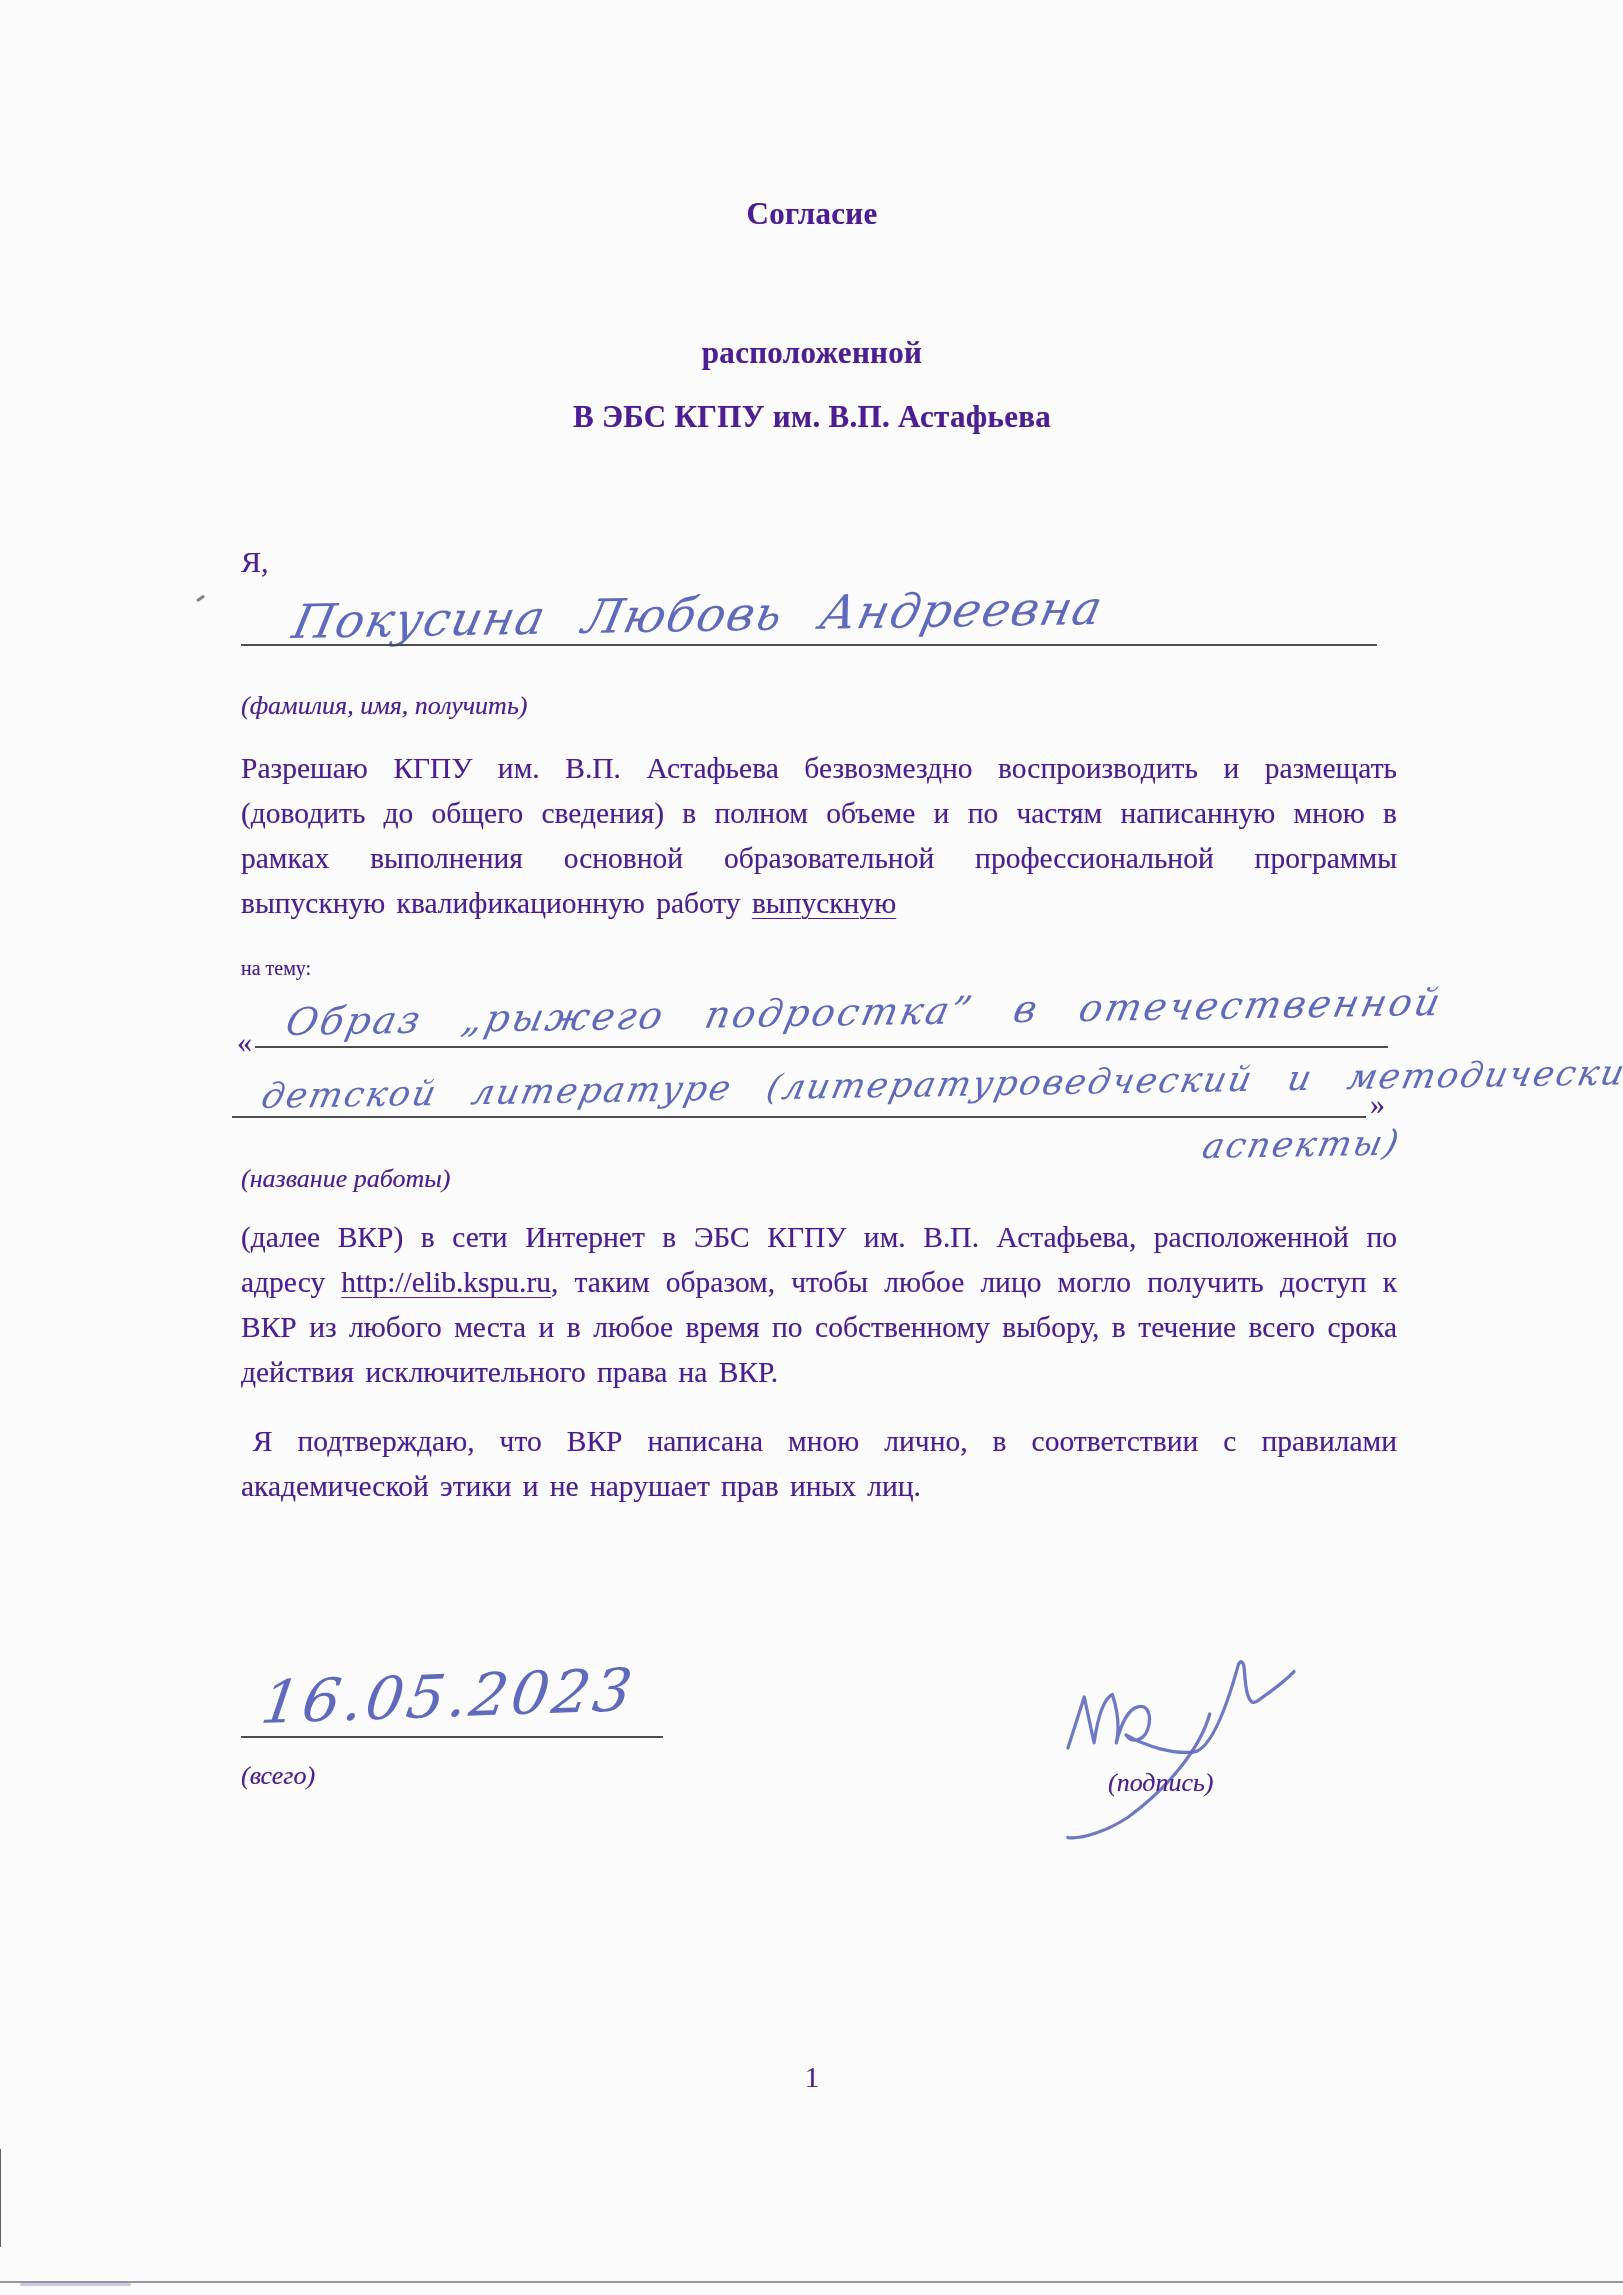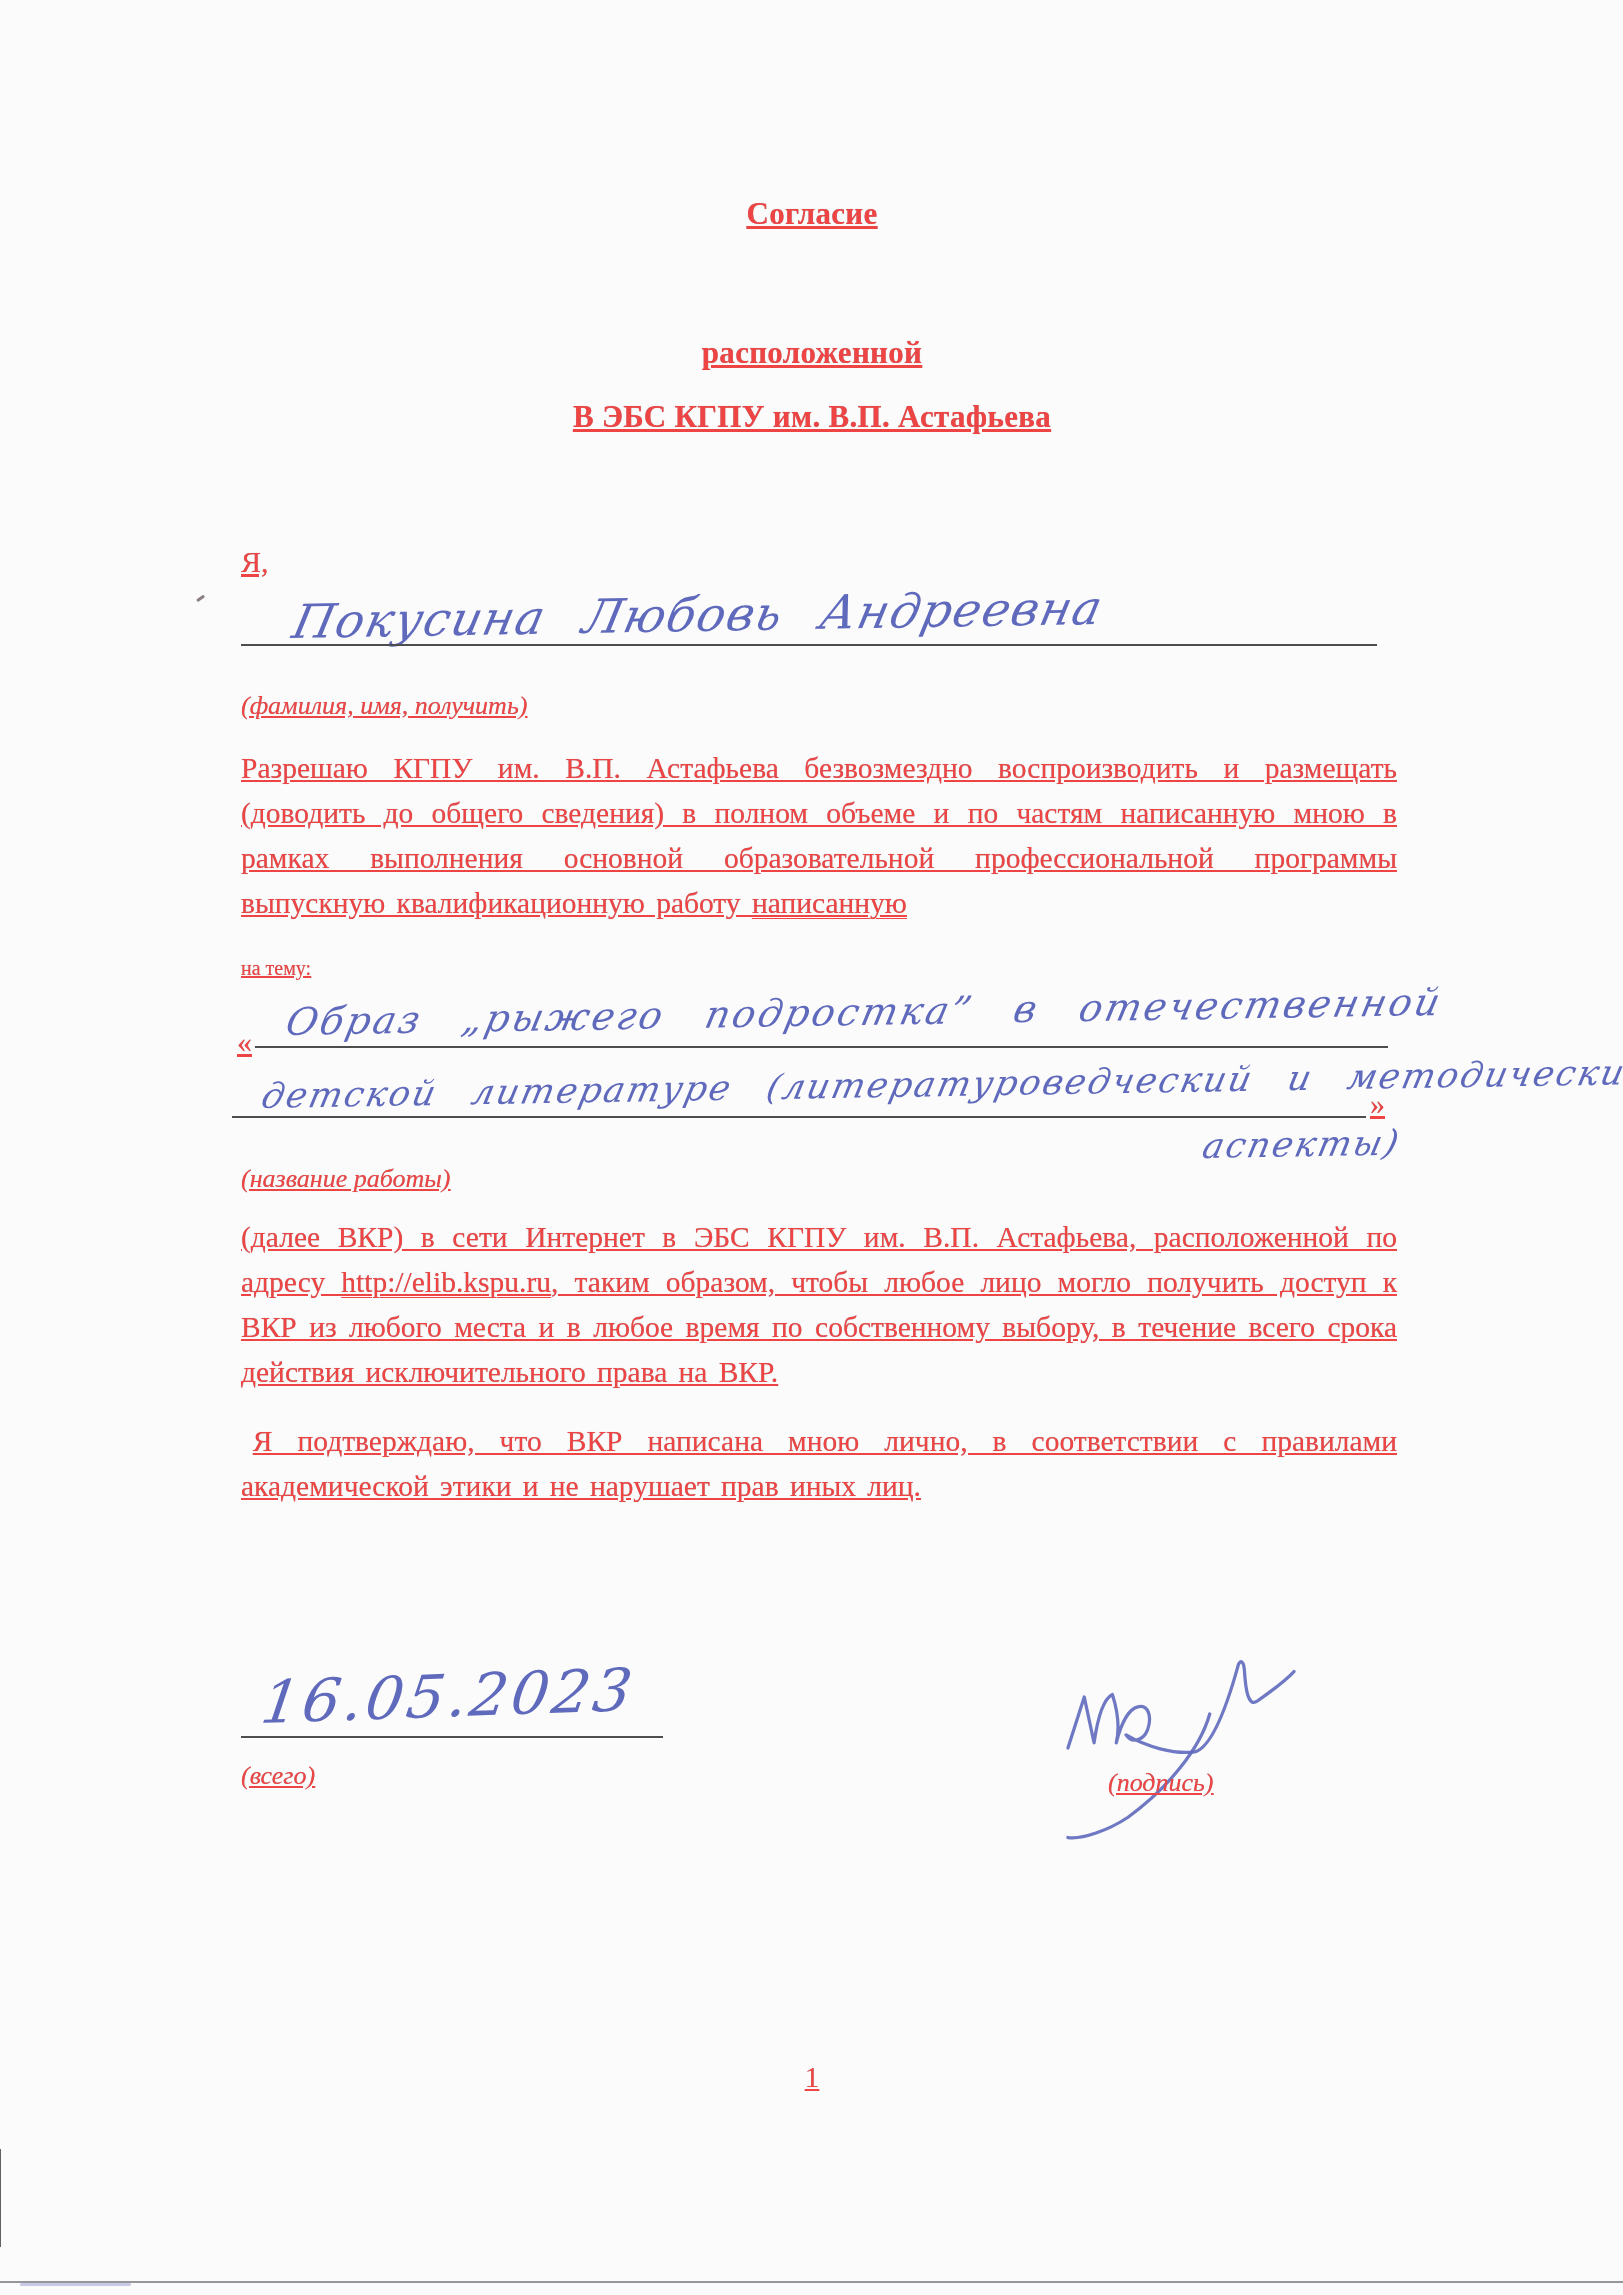--- a/index.html
+++ b/index.html
@@ -12,23 +12,22 @@
     width: 1624px;
     height: 2295px;
     margin: 0 auto;
     background: #fcfbfb;
     overflow: hidden;
     font-family: "Liberation Serif", serif;
     color: #52464d;
   }
   .abs { position: absolute; }
   .printed {
-    color: #ef4444;
+    color: #4c1d95;
     text-shadow: 0 0 0.7px rgba(80,68,75,0.55);
-    text-decoration: underline;
   }
   .title-line {
     left: 0;
     width: 100%;
     text-align: center;
     font-weight: bold;
     font-size: 31px;
     letter-spacing: 0.3px;
     white-space: nowrap;
   }
@@ -115,21 +114,21 @@
   <div class="abs title-line printed" style="top:399px">В ЭБС КГПУ им. В.П. Астафьева</div>
 
   <div class="abs plain-label printed" style="left:241px; top:545px; font-size:30px">Я,</div>
 
   <div class="abs" style="left:288px; top:594px">
     <span class="hand" style="font-size:47px; word-spacing:22px">Покусина Любовь Андреевна</span>
   </div>
   <div class="abs rule" style="left:241px; top:644px; width:1136px"></div>
   <div class="abs caption printed" style="left:241px; top:691px">(фамилия, имя, получить)</div>
 
-  <p class="abs body-par printed" style="top:746px; margin:0"><span>Разрешаю КГПУ им. В.П. Астафьева безвозмездно воспроизводить и размещать (доводить до общего сведения) в полном объеме и по частям написанную мною в рамках выполнения основной образовательной профессиональной программы выпускную квалификационную работу </span><span class="u-seg">написанную</span></p>
+  <p class="abs body-par printed" style="top:746px; margin:0"><span>Разрешаю КГПУ им. В.П. Астафьева безвозмездно воспроизводить и размещать (доводить до общего сведения) в полном объеме и по частям написанную мною в рамках выполнения основной образовательной профессиональной программы выпускную квалификационную работу </span><span class="u-seg">выпускную</span></p>
 
   <div class="abs plain-label printed" style="left:241px; top:957px">на тему:</div>
 
   <div class="abs quote-mark printed" style="left:237px; top:1025px">«</div>
   <div class="abs" style="left:282px; top:1000px">
     <span class="hand" style="font-size:38px; word-spacing:26px; letter-spacing:2.6px">Образ „рыжего подростка” в отечественной</span>
   </div>
   <div class="abs rule" style="left:255px; top:1046px; width:1133px"></div>
 
   <div class="abs" style="left:258px; top:1076px">

